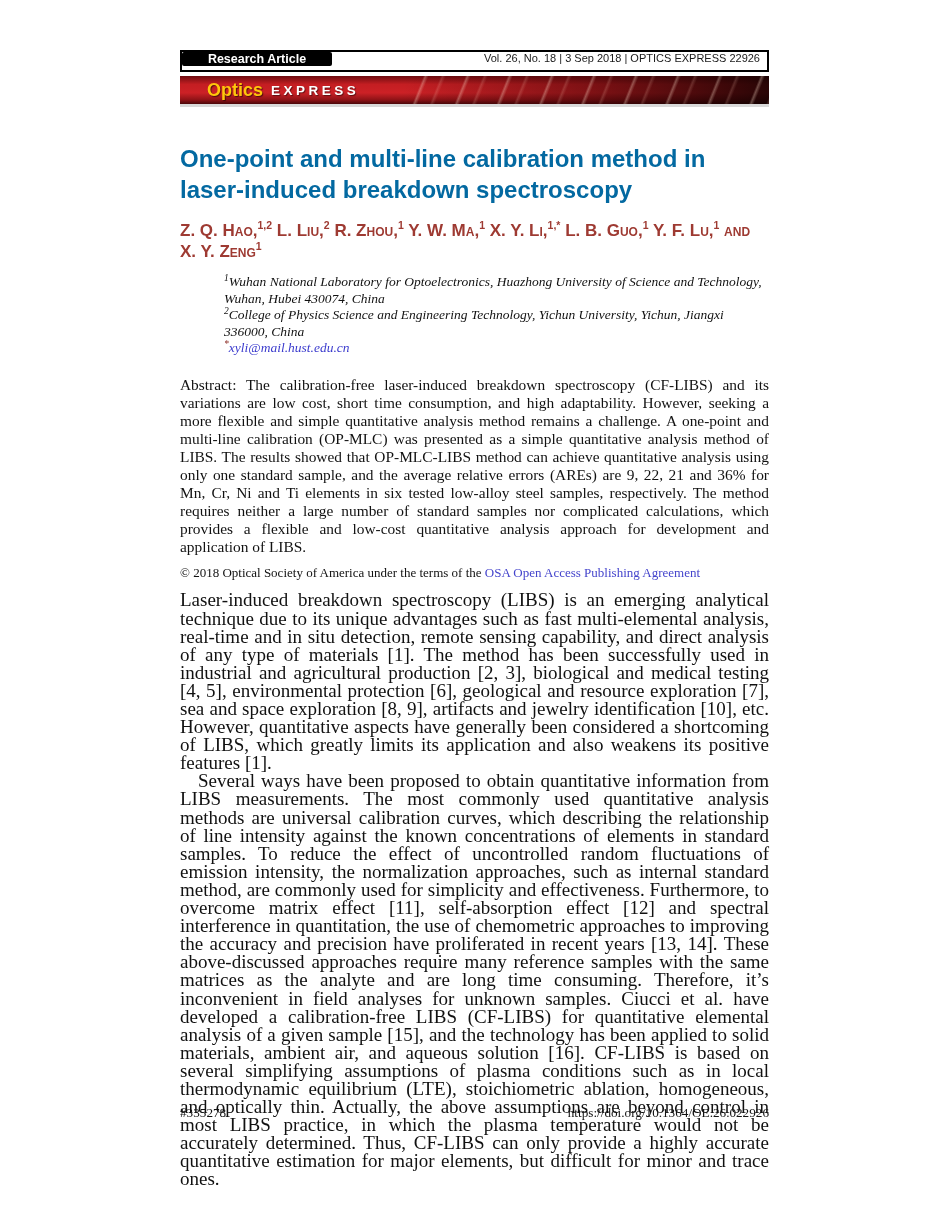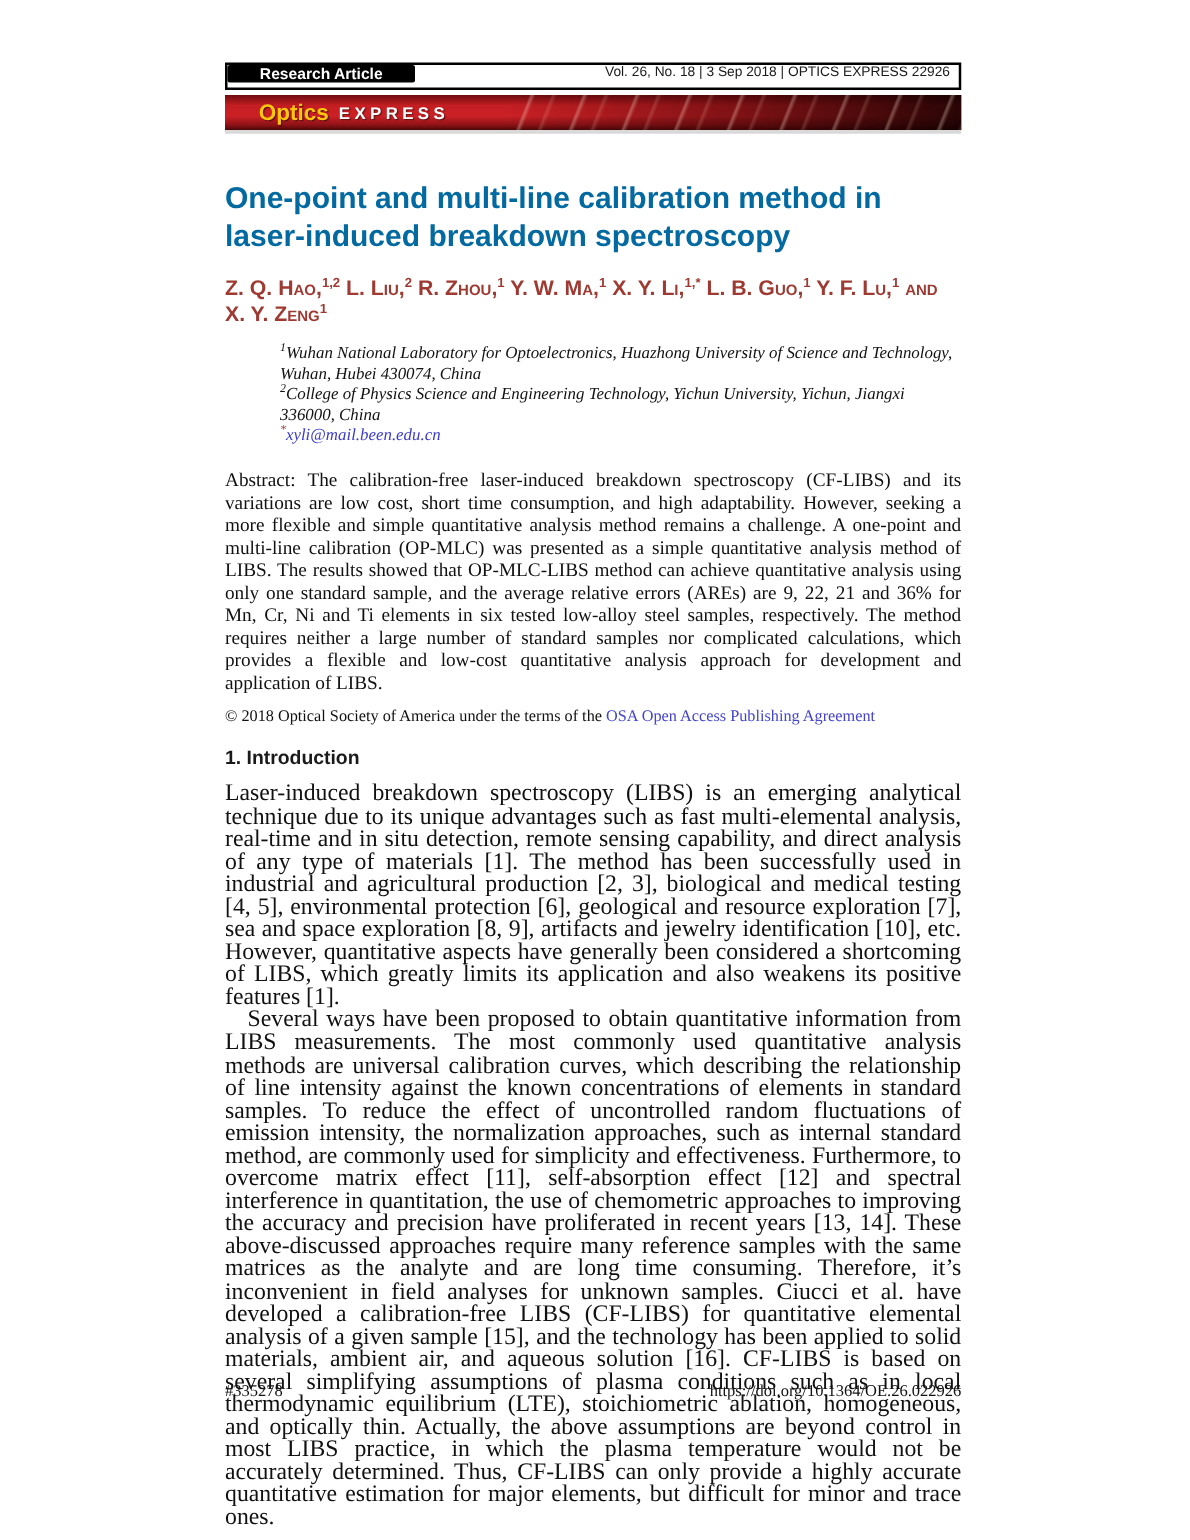--- a/index.html
+++ b/index.html
@@ -197,28 +197,27 @@
 
   <div class="paper-title">One-point and multi-line calibration method in laser-induced breakdown spectroscopy</div>
 
   <div class="author-line"><span>Z. Q. Hao,<sup>1,2</sup></span> <span>L. Liu,<sup>2</sup></span> <span>R. Zhou,<sup>1</sup></span> <span>Y. W. Ma,<sup>1</sup></span> <span>X. Y. Li,<sup>1,*</sup></span> <span>L. B. Guo,<sup>1</sup></span> <span>Y. F. Lu,<sup>1</sup></span> <span>and X. Y. Zeng<sup>1</sup></span></div>
 
   <div class="affiliations">
     <div>
         <div><sup>1</sup>Wuhan National Laboratory for Optoelectronics, Huazhong University of Science and Technology, Wuhan, Hubei 430074, China</div>
         <div><sup>2</sup>College of Physics Science and Engineering Technology, Yichun University, Yichun, Jiangxi 336000, China</div>
       </div>
-    <div class="email-line"><sup>*</sup><span class="email-link">xyli@mail.been.edu.cn</span></div>
+    <div class="email-line"><sup>*</sup><span class="email-link">xyli@mail.hust.edu.cn</span></div>
   </div>
 
   <p class="abstract"><span class="abstract-label">Abstract:</span> <span>The calibration-free laser-induced breakdown spectroscopy (CF-LIBS) and its variations are low cost, short time consumption, and high adaptability. However, seeking a more flexible and simple quantitative analysis method remains a challenge. A one-point and multi-line calibration (OP-MLC) was presented as a simple quantitative analysis method of LIBS. The results showed that OP-MLC-LIBS method can achieve quantitative analysis using only one standard sample, and the average relative errors (AREs) are 9, 22, 21 and 36% for Mn, Cr, Ni and Ti elements in six tested low-alloy steel samples, respectively. The method requires neither a large number of standard samples nor complicated calculations, which provides a flexible and low-cost quantitative analysis approach for development and application of LIBS.</span></p>
 
   <p class="copyright"><span>© 2018 Optical Society of America under the terms of the </span><span class="copyright-link">OSA Open Access Publishing Agreement</span></p>
 
-  <div class="section-heading">1. Introduction</div>
   <p class="body-para">Laser-induced breakdown spectroscopy (LIBS) is an emerging analytical technique due to its unique advantages such as fast multi-elemental analysis, real-time and in situ detection, remote sensing capability, and direct analysis of any type of materials [1]. The method has been successfully used in industrial and agricultural production [2, 3], biological and medical testing [4, 5], environmental protection [6], geological and resource exploration [7], sea and space exploration [8, 9], artifacts and jewelry identification [10], etc. However, quantitative aspects have generally been considered a shortcoming of LIBS, which greatly limits its application and also weakens its positive features [1].</p>
   <p class="body-para indented">Several ways have been proposed to obtain quantitative information from LIBS measurements. The most commonly used quantitative analysis methods are universal calibration curves, which describing the relationship of line intensity against the known concentrations of elements in standard samples. To reduce the effect of uncontrolled random fluctuations of emission intensity, the normalization approaches, such as internal standard method, are commonly used for simplicity and effectiveness. Furthermore, to overcome matrix effect [11], self-absorption effect [12] and spectral interference in quantitation, the use of chemometric approaches to improving the accuracy and precision have proliferated in recent years [13, 14]. These above-discussed approaches require many reference samples with the same matrices as the analyte and are long time consuming. Therefore, it’s inconvenient in field analyses for unknown samples. Ciucci et al. have developed a calibration-free LIBS (CF-LIBS) for quantitative elemental analysis of a given sample [15], and the technology has been applied to solid materials, ambient air, and aqueous solution [16]. CF-LIBS is based on several simplifying assumptions of plasma conditions such as in local thermodynamic equilibrium (LTE), stoichiometric ablation, homogeneous, and optically thin. Actually, the above assumptions are beyond control in most LIBS practice, in which the plasma temperature would not be accurately determined. Thus, CF-LIBS can only provide a highly accurate quantitative estimation for major elements, but difficult for minor and trace ones.</p>
 
 </div>
 
 <div class="footer">
   <div class="footer-row">
     <span>#335278</span>
     <span>https://doi.org/10.1364/OE.26.022926</span>
   </div>

